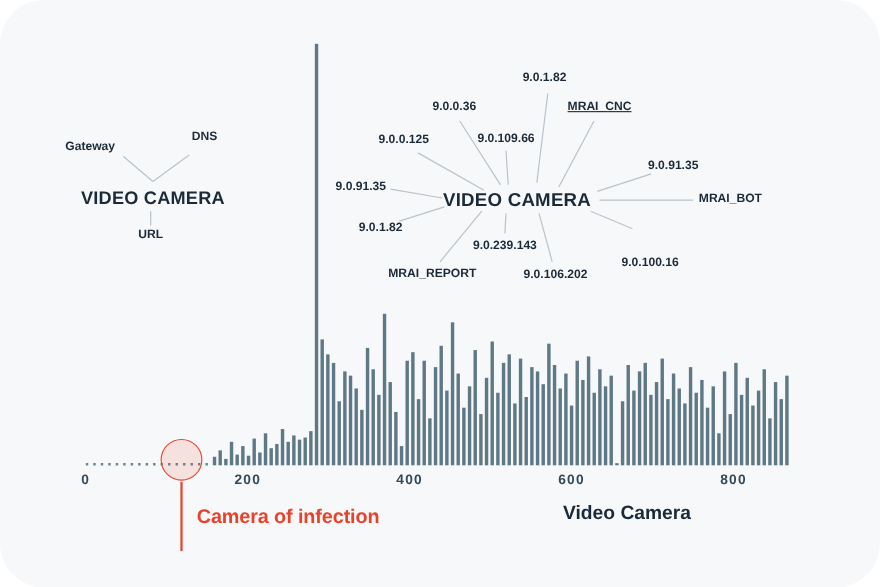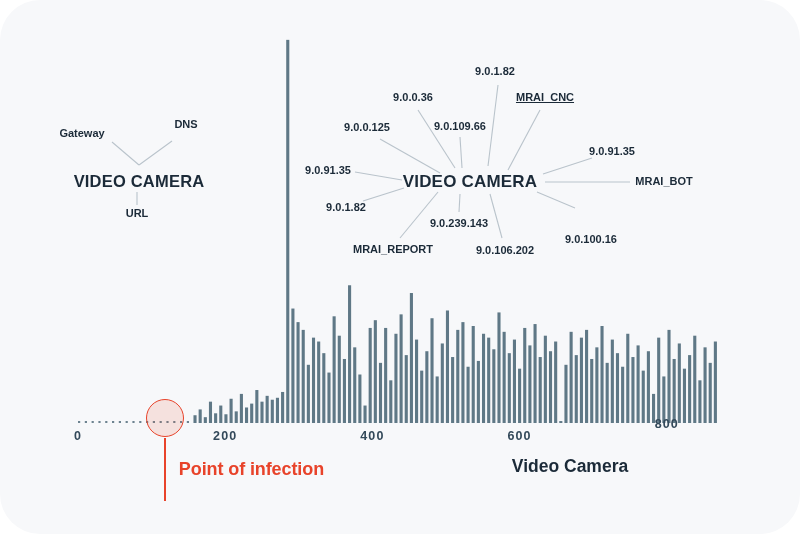--- a/index.html
+++ b/index.html
@@ -255,23 +255,23 @@
           <rect class="bar" x="713.83" y="341.52" width="3.1" height="81.48"></rect>
         </g>
       <line id="dash-baseline" class="baseline-dash" x1="78" y1="422" x2="191.02" y2="422"></line>
     </svg>
 
     <div id="ticks-layer">
         <div class="tick-label" style="left: 78px; top: 429px;">0</div>
         <div class="tick-label" style="left: 225.2px; top: 429px;">200</div>
         <div class="tick-label" style="left: 372.4px; top: 429px;">400</div>
         <div class="tick-label" style="left: 519.6px; top: 429px;">600</div>
-        <div class="tick-label" style="left: 666.8px; top: 417px;">800</div>
+        <div class="tick-label" style="left: 666.8px; top: 429px;">800</div>
       </div>
 
     <div class="axis-title" id="x-axis-title" style="left:570px; top:456px;">Video Camera</div>
 
     <div id="infection-circle" style="left: 145.848px; top: 399px;"></div>
     <div id="infection-stem" style="left: 163.948px; top: 438px; height: 63px;"></div>
-    <div id="infection-label" style="left: 178.848px; top: 459px;">Point of infection</div>
+    <div id="infection-label" style="left: 178.848px; top: 459px;">Camera of infection</div>
 
   </div>
 </div>
 
 </body></html>

